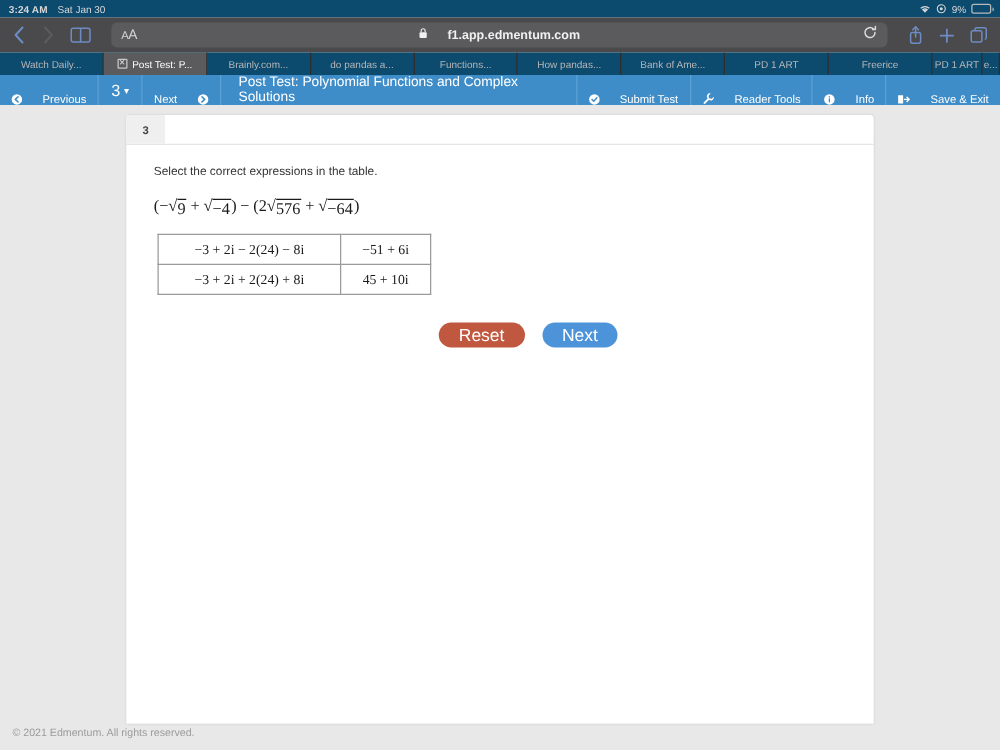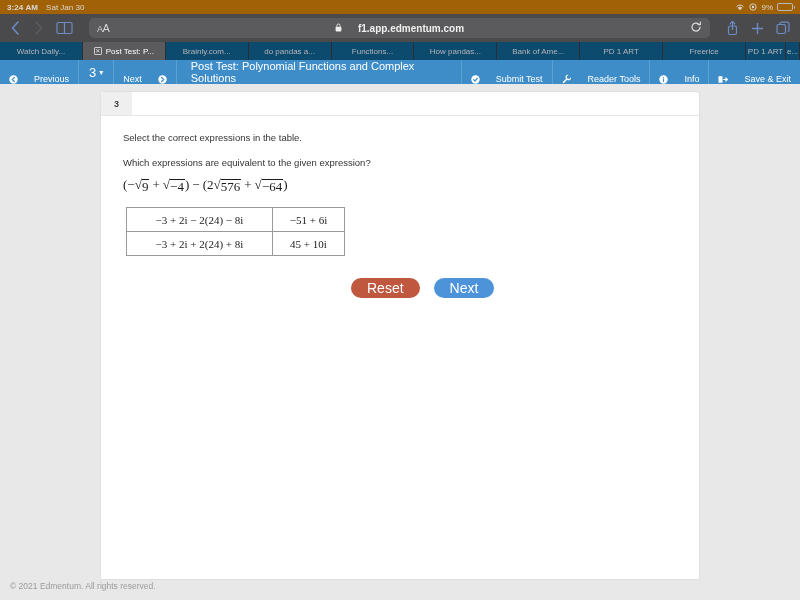--- a/index.html
+++ b/index.html
@@ -6,21 +6,21 @@
   html, body {
     width: 800px; height: 600px;
     font-family: "Liberation Sans", sans-serif;
     background: #e8e8e8;
     overflow: hidden;
   }
   #app { width: 800px; height: 600px; position: relative; display: flex; flex-direction: column; }
 
   
   .statusbar {
-    height: 14px; background: #a16207; color: #d8d8d8;
+    height: 14px; background: #0c4a6e; color: #d8d8d8;
     display: flex; align-items: center; font-size: 8px;
     padding: 0 7px; flex: 0 0 14px;
   }
   .sb-time { font-weight: bold; letter-spacing: .1px; }
   .sb-date { margin-left: 8px; }
   .sb-right { margin-left: auto; display: flex; align-items: center; gap: 4px; }
   .sb-right svg { display: block; }
   .battery-shell {
     width: 16px; height: 8px; border: 1px solid #b9b9bb; border-radius: 2px;
     position: relative; display: inline-block;
@@ -336,21 +336,20 @@
 
   <div class="pagearea">
     <div class="card">
 
       <div class="qnum-row">
         <div class="qnum">3</div>
       </div>
 
       <div class="qbody">
         <div class="instr">Select the correct expressions in the table.</div>
-        <div class="prompt">Which expressions are equivalent to the given expression?</div>
 
         <div class="math expr">
           <span>(</span><span>−</span><span class="rad">
               <span class="sign">√</span>
               <span class="rand">9</span>
             </span><span class="op">+</span><span class="rad">
               <span class="sign">√</span>
               <span class="rand">−4</span>
             </span><span>)</span><span class="op">−</span><span>(</span><span>2</span><span class="rad">
               <span class="sign">√</span>

